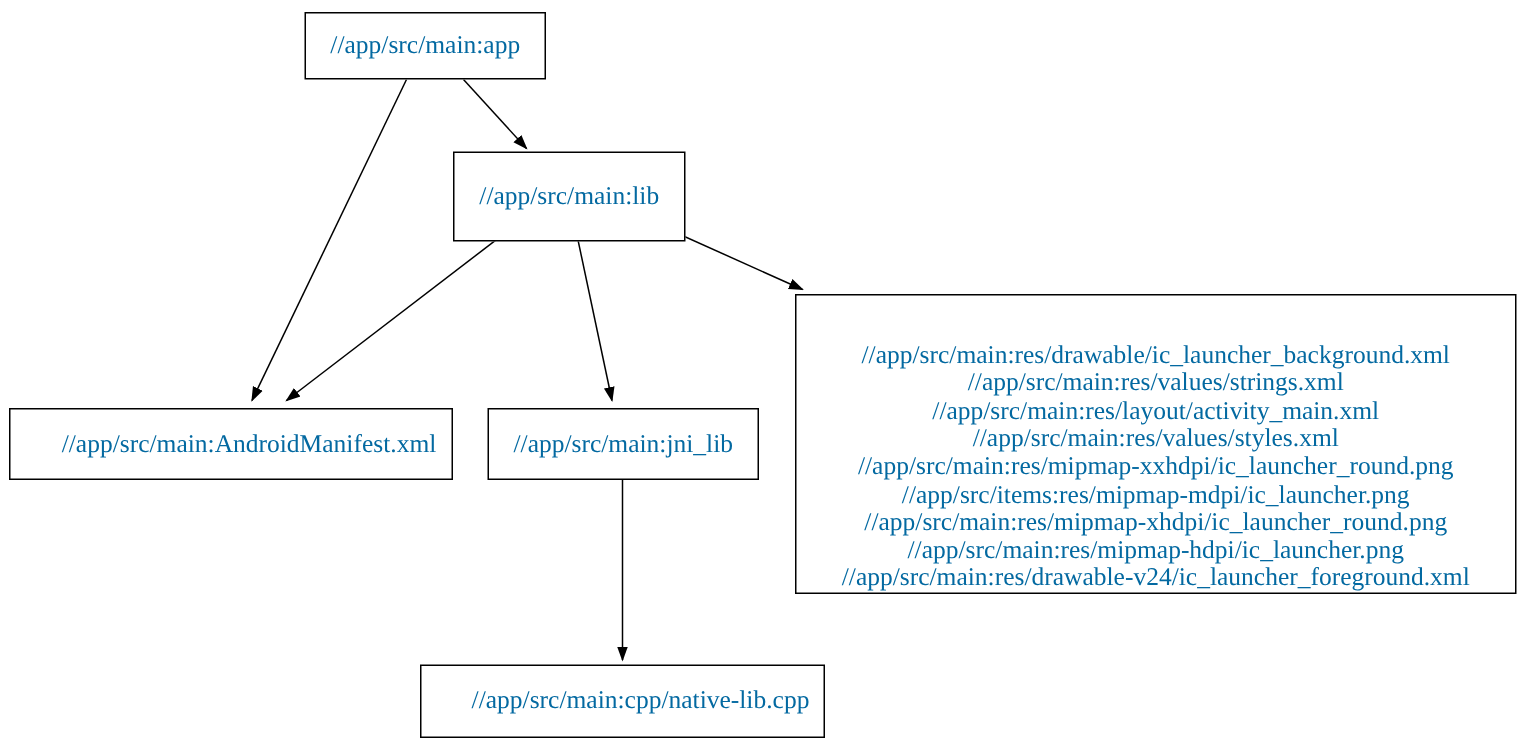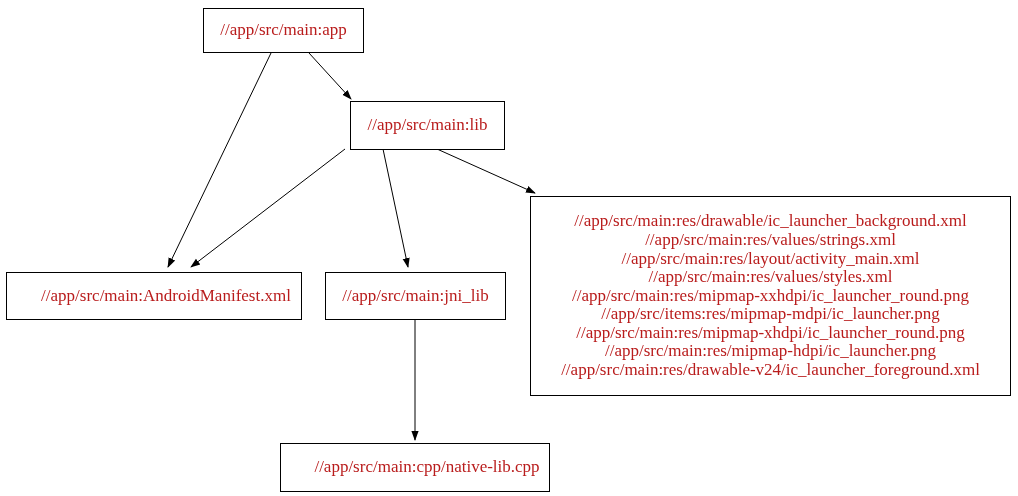--- a/index.html
+++ b/index.html
@@ -15,35 +15,35 @@
   .edges {
     position: absolute;
     left: 0; top: 0;
     width: 1018px; height: 496px;
   }
   .edges line { stroke: #000000; stroke-width: 1; }
   .node {
     position: absolute;
     border: 1px solid #000000;
     background: #ffffff;
-    color: #b91c1c;
+    color: #0369a1;
     display: flex;
     flex-direction: column;
     align-items: center;
     justify-content: center;
     text-align: center;
     font-size: 17px;
     line-height: 18.6px;
     white-space: nowrap;
   }
   .node-app        { left: 203px; top: 8px;   width: 161px; height: 45px; }
-  .node-lib        { left: 302px; top: 101px; width: 155px; height: 49px; margin-left: 48px; }
+  .node-lib        { left: 302px; top: 101px; width: 155px; height: 60px; }
   .node-manifest   { left: 6px;   top: 272px; width: 296px; height: 48px; padding-left: 24px; }
   .node-jni        { left: 325px; top: 272px; width: 181px; height: 48px; }
-  .node-res        { left: 530px; top: 196px; width: 481px; height: 200px; }
+  .node-res        { left: 530px; top: 196px; width: 481px; height: 200px; justify-content: flex-end; }
   .node-native     { left: 280px; top: 443px; width: 270px; height: 49px; padding-left: 24px; }
 </style>
 </head>
 <body>
 
 <div class="canvas">
 
   <svg class="edges" viewBox="0 0 1018 496" xmlns="http://www.w3.org/2000/svg">
     <defs>
       <marker id="arrow" viewBox="0 0 10 10" refX="9" refY="5" markerWidth="10" markerHeight="10" orient="auto">

